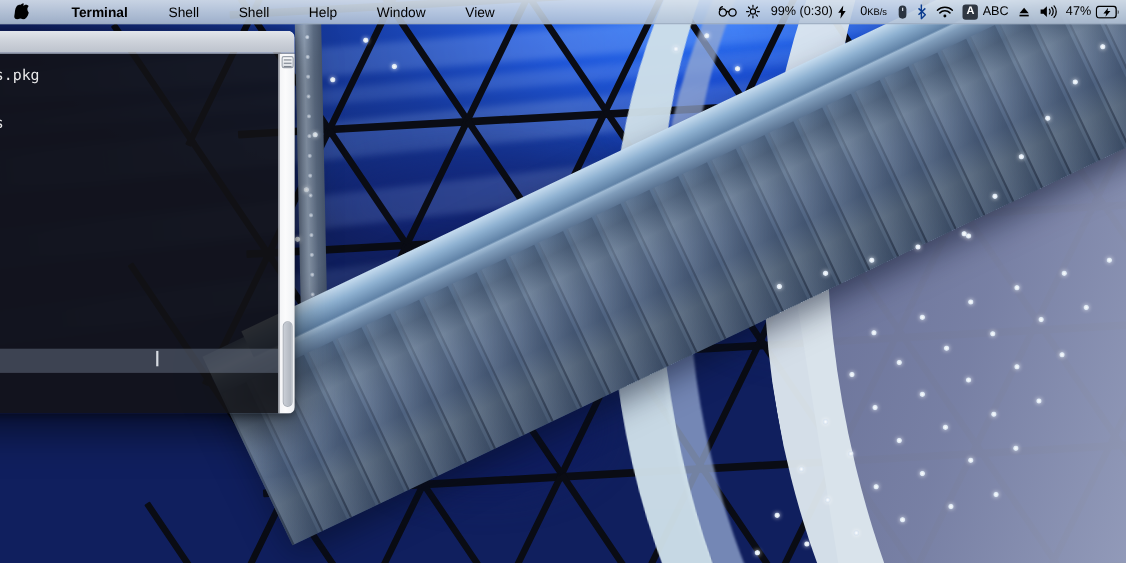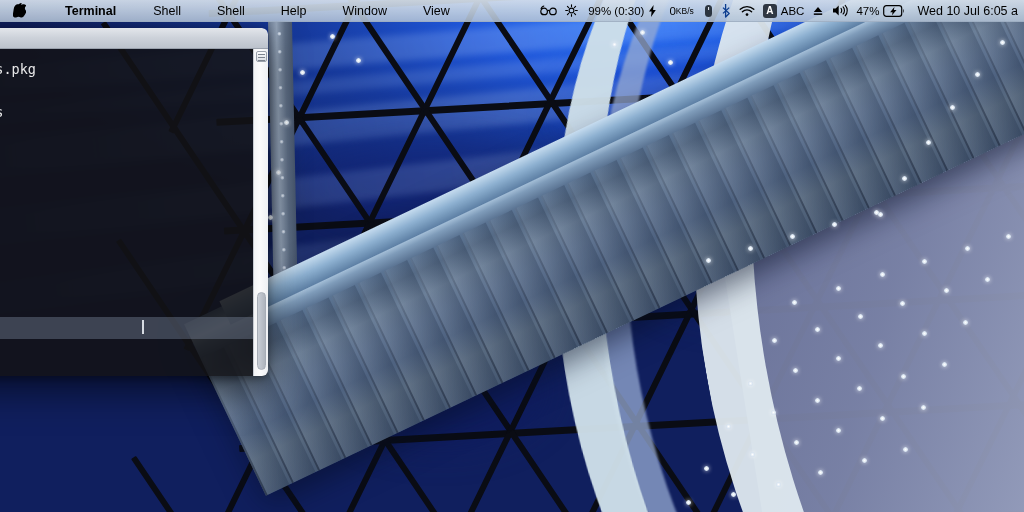--- a/index.html
+++ b/index.html
@@ -577,21 +577,20 @@
 
     <div class="status-item tight">
       <span>47%</span>
       <svg class="svgic" width="22" height="12" viewBox="0 0 22 12" style="margin-left:4px" aria-hidden="true">
         <rect x=".7" y=".7" width="18" height="10.6" rx="2.6" fill="none" stroke="#000" stroke-width="1.2"></rect>
         <path d="M20.2 4.1c.9.4 .9 3.4 0 3.8z" fill="#000"></path>
         <path d="M11.4 2.1L7.1 7.2h2.5L9 10.2l4.5-5.3h-2.6z" fill="#000"></path>
       </svg>
     </div>
 
-    <div class="status-item clock">Wed 10 Jul  6:05 a</div>
   </div>
 </div>
 
 <div id="terminal">
 
   <div id="term-titlebar">
     <div id="term-title"></div>
   </div>
 
   <div id="term-body">

